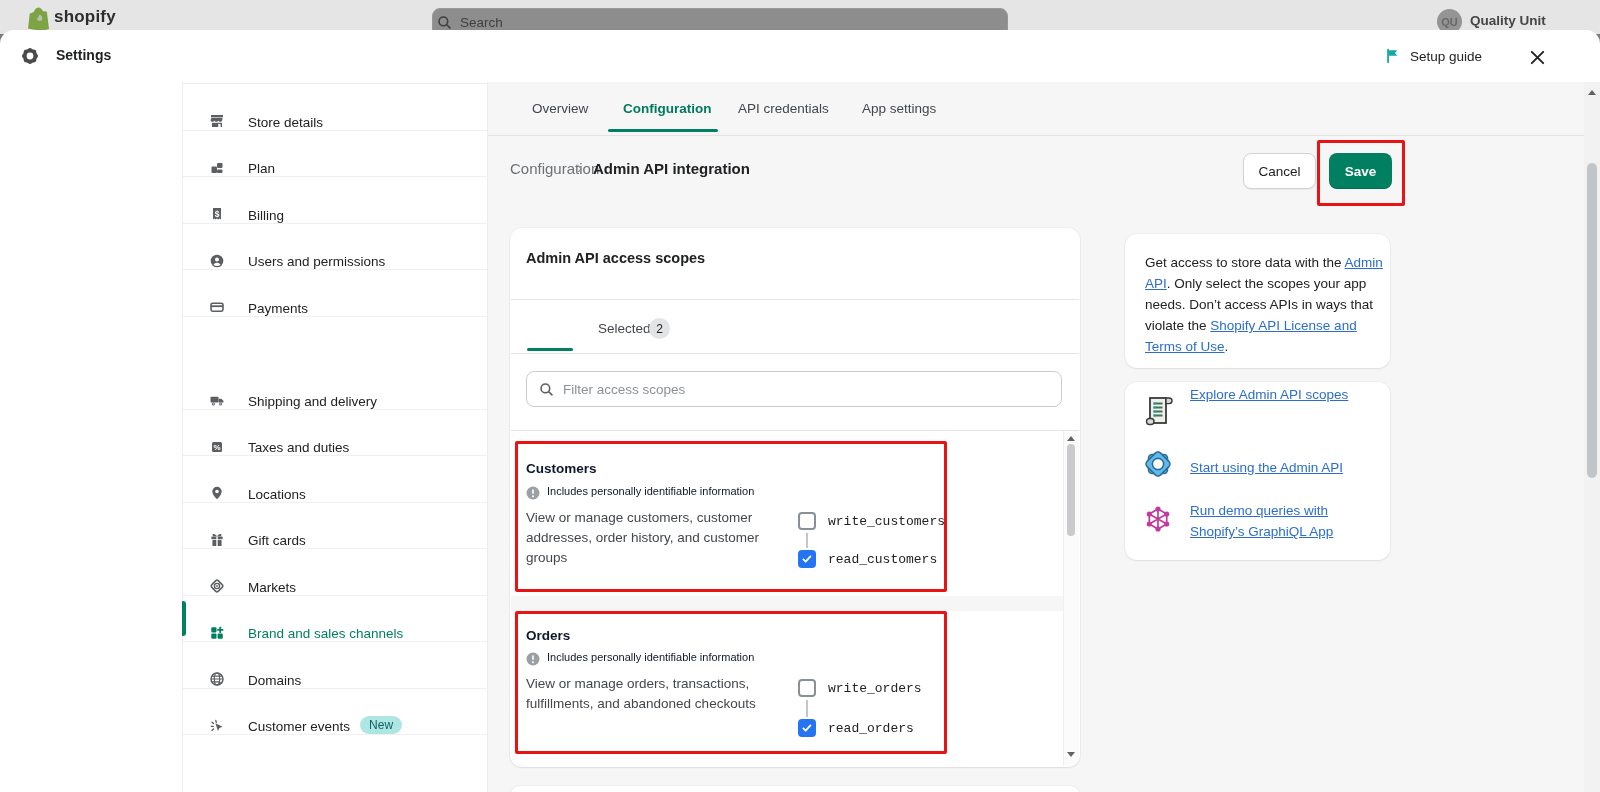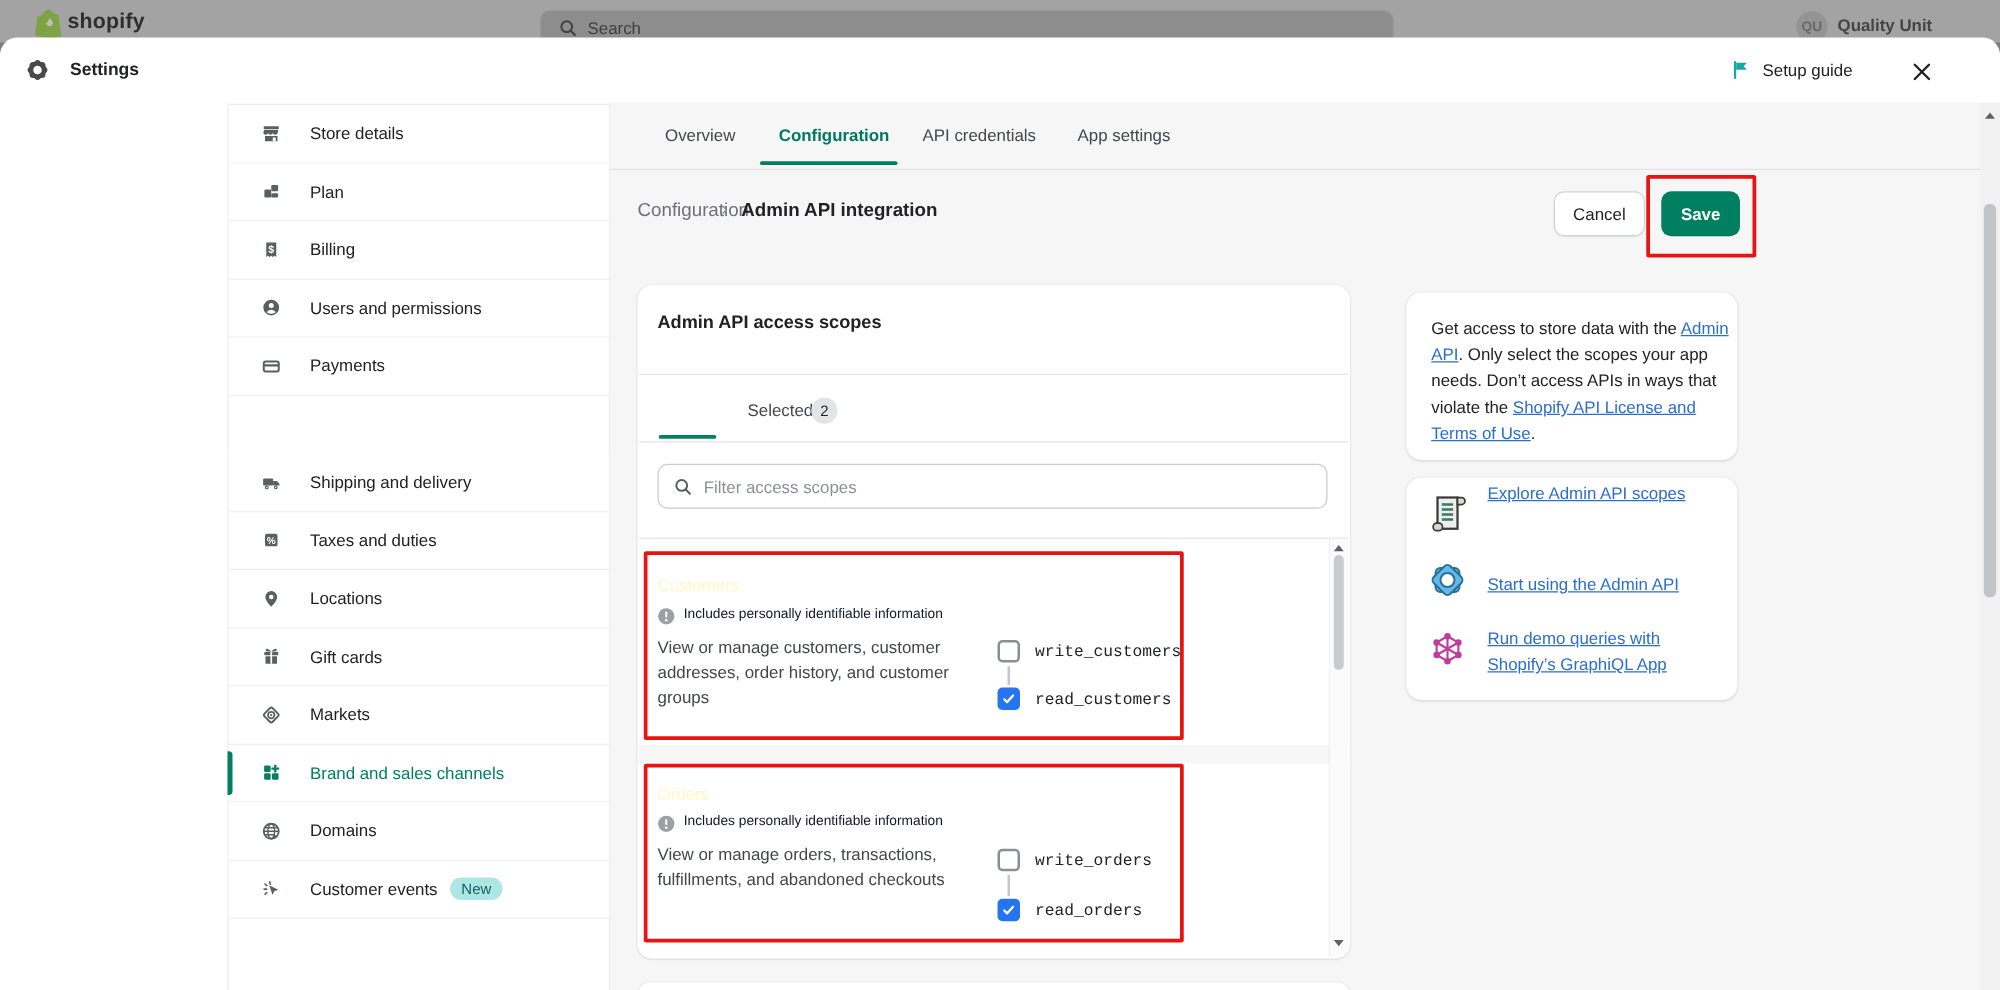--- a/index.html
+++ b/index.html
@@ -1,35 +1,35 @@
 <!DOCTYPE html>
 <html><head>
 <meta charset="utf-8">
 <style>
 *{margin:0;padding:0;box-sizing:border-box}
 html,body{width:1600px;height:792px}
 .page{position:relative;width:1600px;height:792px;overflow:hidden;font-family:"Liberation Sans",sans-serif;background:#7c7c7e;color:#202223}
 .abs{position:absolute}
 
-.topbar{left:0;top:0;width:1600px;height:34px;background:#a3a3a3}
+.topbar{left:0;top:0;width:1600px;height:34px;background:#e5e5e5}
 .brand-word{left:54px;top:7px;font-size:17px;font-weight:700;color:#2d2d2d;letter-spacing:.2px}
-.tb-search{left:432px;top:8px;width:683px;height:30px;background:#8d8d8d;border-radius:8px;border:1px solid #979797;display:flex;align-items:flex-start;padding:6px 14px;gap:8px}
+.tb-search{left:432px;top:8px;width:576px;height:30px;background:#8d8d8d;border-radius:8px;border:1px solid #979797;display:flex;align-items:flex-start;padding:6px 4px;gap:8px}
 .tb-search input{border:0;outline:0;background:transparent;font-size:13.5px;color:#3a3a3a;font-family:"Liberation Sans",sans-serif;width:200px}
 .tb-search input::placeholder{color:#3f3f3f}
 .tb-avatar{left:1437px;top:9px;width:25px;height:25px;border-radius:50%;background:#949494;color:#686868;font-size:11px;font-weight:700;display:flex;align-items:center;justify-content:center}
 .tb-user{left:1470px;top:13px;font-size:13.5px;font-weight:600;color:#454545}
 
 .modal-bg{left:0;top:30px;width:1600px;height:762px;background:#fff;border-radius:14px 14px 0 0}
 .hdr-title{left:56px;top:47px;font-size:14px;font-weight:700;color:#202223}
 .setup-guide{left:1384px;top:42px;height:28px;display:flex;align-items:center;gap:8px;cursor:pointer}
 .setup-guide span{font-size:13.5px;color:#202223}
 .close-btn{left:1524px;top:44px;width:26px;height:26px;display:flex;align-items:center;justify-content:center;cursor:pointer}
 
 .side-line{background:#ededef}
-.srow{left:183px;width:304px;height:46.5px;border-bottom:1px solid #f0f0f1;background:#fff;display:flex;align-items:center;padding-left:25px;cursor:pointer;position:absolute}
+.srow{left:183px;width:304px;height:46.5px;border-bottom:1px solid #f0f0f1;background:#fff;display:flex;align-items:flex-end;padding-left:25px;cursor:pointer;position:absolute}
 .srow .slb{margin-left:23px;font-size:13.5px;color:#202223}
 .srow.active .slb{color:#008060}
 .srow.active::before{content:"";position:absolute;left:-1px;top:5px;bottom:5px;width:4px;background:#008060;border-radius:0 3px 3px 0}
 .sic{width:17px;height:17px;flex:0 0 17px;display:flex;align-items:center;justify-content:center}
 .badge-new{margin-left:10px;background:#aee6e4;color:#116264;font-size:12px;padding:2px 9px;border-radius:10px}
 
 .content-bg{left:488px;top:82px;width:1096px;height:710px;background:#f6f6f7}
 .ptab{position:absolute;top:101px;font-size:13.5px;color:#42474c;cursor:pointer}
 .ptab.active{color:#007a5e;font-weight:600}
 .tab-underline{left:608px;top:129px;width:110px;height:3px;border-radius:2px;background:#008060}
@@ -44,21 +44,21 @@
 .card{position:absolute;background:#fff;border-radius:12px;box-shadow:0 1px 2px rgba(0,0,0,.07),0 0 0 1px rgba(0,0,0,.03)}
 .c-div{position:absolute;height:1px;background:#e4e5e7}
 .scopes-title{left:526px;top:250px;font-size:14.5px;font-weight:700}
 .itab{position:absolute;top:321px;font-size:13.5px;cursor:pointer;color:#42474c}
 .itab.active{color:#ffffff;font-weight:400}
 .itab-underline{left:527px;top:348px;width:46px;height:3px;border-radius:2px;background:#008060}
 .count-badge{left:649px;top:318px;width:21px;height:21px;border-radius:11px;background:#e3e4e6;color:#202223;font-size:12px;display:flex;align-items:center;justify-content:center}
 .filter{left:526px;top:371px;width:536px;height:36px;border:1px solid #c9cccf;border-radius:8px;background:#fff;display:flex;align-items:center;padding:0 12px;gap:9px}
 .filter input{border:0;outline:0;font-size:13.5px;color:#202223;width:380px;font-family:"Liberation Sans",sans-serif}
 .filter input::placeholder{color:#8c9196}
-.grp-name{position:absolute;font-size:13.5px;font-weight:400;color:#fef9c3}
+.grp-name{position:absolute;font-size:13.5px;font-weight:700;color:#0f172a}
 .pii{position:absolute;font-size:11px;color:#0f172a}
 .desc{position:absolute;font-size:13.5px;line-height:20px;color:#42474c}
 .cb{position:absolute;width:18px;height:18px;border-radius:4px;cursor:pointer}
 .cb.un{background:#fff;border:2px solid #899095}
 .cb.ch{background:#2575f2;display:flex;align-items:center;justify-content:center}
 .scope-lb{position:absolute;font-family:"Liberation Mono","DejaVu Sans Mono",monospace;font-size:13px;color:#202223}
 .connector{position:absolute;width:1.5px;background:#c3c7cb}
 .band{position:absolute;background:#f6f6f7}
 
 .in-scroll{left:1063px;top:431px;width:16px;height:335px;background:#fbfbfc;border-left:1px solid #efefef;border-radius:0 0 11px 0}

